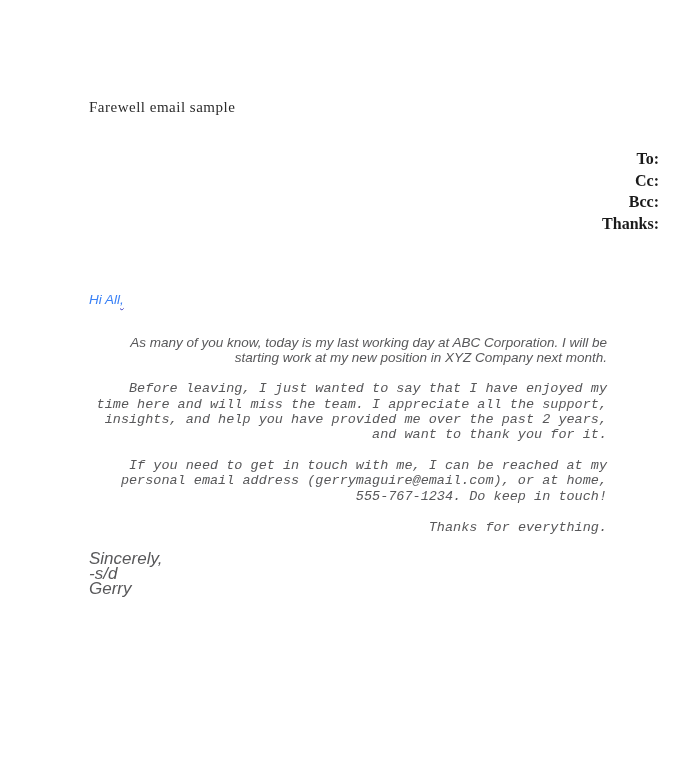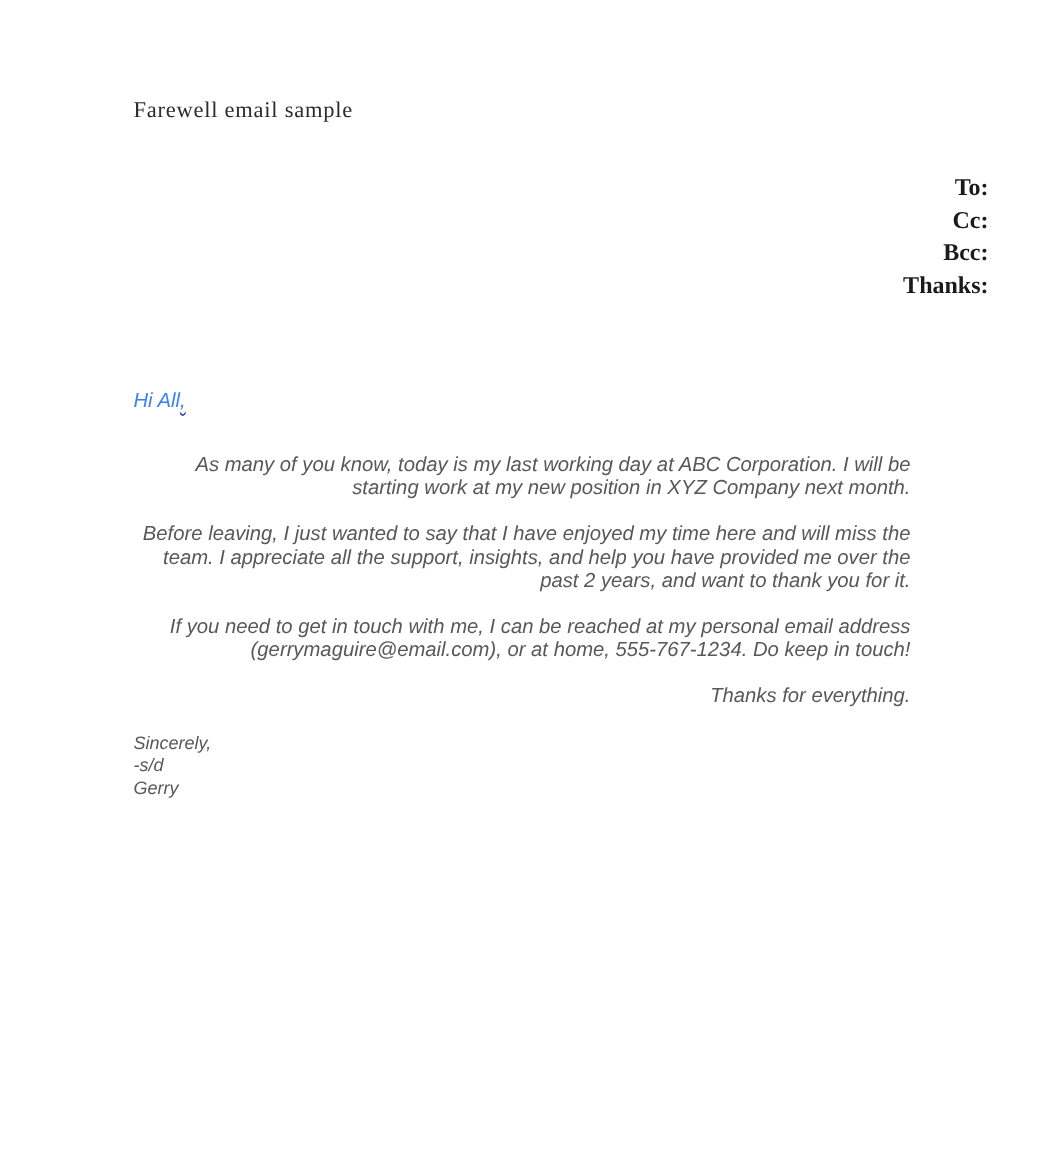--- a/index.html
+++ b/index.html
@@ -11,21 +11,21 @@
     position: relative;
     width: 699px;
     height: 781px;
     background: #ffffff;
     box-sizing: border-box;
     padding-left: 89px;
     padding-right: 40px;
     overflow: hidden;
   }
   .doc-title {
-    padding-top: 65px;
+    padding-top: 98px;
     font-family: cursive;
     font-size: 15px;
     line-height: 18px;
     letter-spacing: 0.5px;
     color: #2b2b2b;
   }
   .header-fields {
     margin-top: 32px;
     font-family: "Liberation Serif", serif;
     font-weight: bold;
@@ -60,26 +60,26 @@
   .para {
     margin: 28px 0 0 0;
     width: 518px;
     font-family: "Liberation Sans", sans-serif;
     font-style: italic;
     font-size: 13.5px;
     line-height: 15.2px;
     color: #58585a;
     text-align: right;
   }
-  .para + .para { margin-top: 16px; }
+  .para + .para { margin-top: 16px; font-family: Liberation Mono, monospace; }
   .signature {
     margin-top: 16px;
     font-family: "Liberation Sans", sans-serif;
     font-style: italic;
-    font-size: 12px;
+    font-size: 17px;
     line-height: 15.2px;
     color: #58585a;
   }
 </style>
 </head>
 <body>
 
 <div class="page">
 
   <div class="doc-title">Farewell email sample</div>

